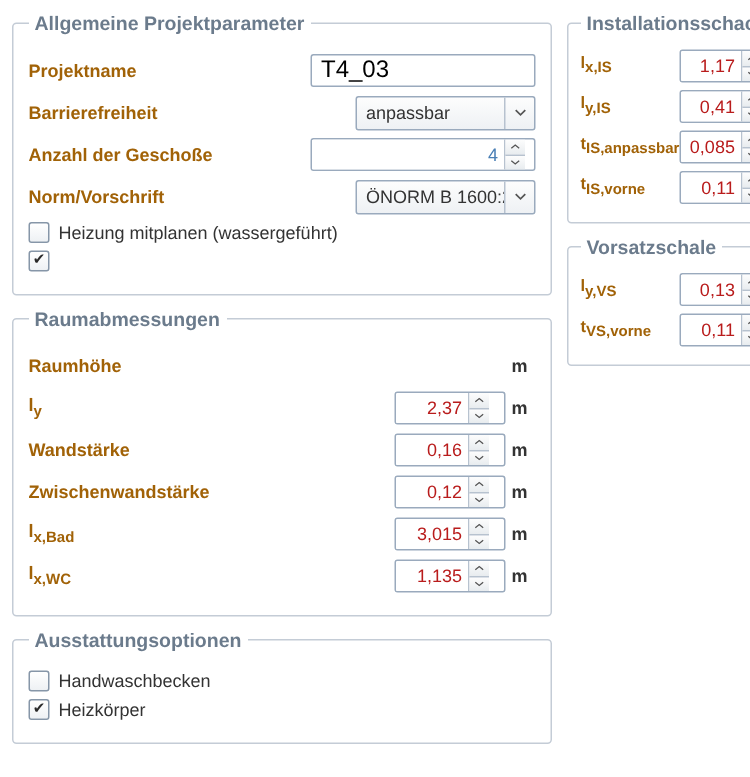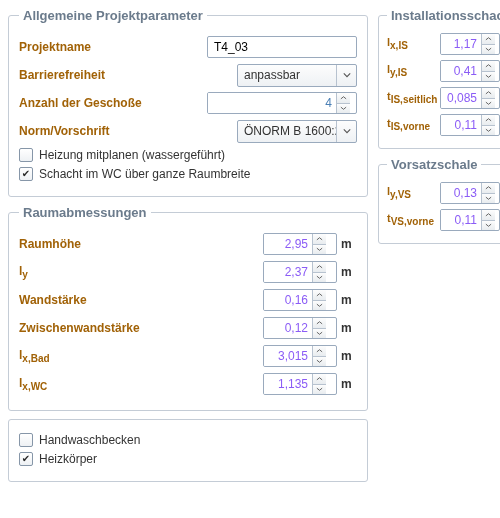--- a/index.html
+++ b/index.html
@@ -31,21 +31,21 @@
   .row { display:flex; align-items:center; margin:4px 0; min-height:24px; }
   .row label.lbl { flex:1; color:#a16207; font-weight:bold; }
   .row label.lbl sub { font-size:10px; font-weight:bold; }
   .unit { width:16px; margin-left:4px; color:#333; font-weight:bold; text-align:left; }
   input[type="text"].txt {
     height:22px;
     border:1px solid #9aaabd;
     border-radius:2px;
     padding:2px 6px;
     font-family:inherit;
-    font-size:12px;
+    font-size:16px;
     width:150px;
   }
   .select-wrap {
     position:relative;
     width:120px;
     height:23px;
     border:1px solid #9aaabd;
     border-radius:2px;
     background:linear-gradient(#fdfdfd,#eef1f4);
     display:flex;
@@ -66,21 +66,21 @@
     overflow:hidden;
     background:#fff;
   }
   .spin input {
     border:none; outline:none;
     width:48px;
     text-align:right;
     padding:0 4px;
     font-family:inherit;
     font-size:12px;
-    color:#8b5cf6;
+    color:#b91c1c;
   }
   .spin .btns {
     display:flex; flex-direction:column;
     width:14px;
     border-left:1px solid #b7c2cf;
   }
   .spin .btns div {
     flex:1;
     background:linear-gradient(#fdfdfd,#e8ecef);
     display:flex; align-items:center; justify-content:center;
@@ -164,44 +164,28 @@
             </div>
         </div>
       </div>
 
       <div class="chkrow">
         <div class="cb" id="cb-heizung"></div>
         <span class="lblc">Heizung mitplanen (wassergeführt)</span>
       </div>
       <div class="chkrow">
         <div class="cb checked" id="cb-schacht"></div>
-        <span class="lblc">Schacht im WC über ganze Raumbreite</span>
       </div>
     </fieldset>
 
     <fieldset>
       <legend>Raumabmessungen</legend>
       <div id="raum-rows">
           <div class="row dim">
             <label class="lbl">Raumhöhe</label>
-            <div class="spin">
-              <input value="2,95" style="">
-              <div class="btns">
-                <div>
-                  <svg viewBox="0 0 8 4">
-                    <path d="M1 3 L4 0.5 L7 3" fill="none" stroke="#555"></path>
-                  </svg>
-                </div>
-                <div>
-                  <svg viewBox="0 0 8 4">
-                    <path d="M1 1 L4 3.5 L7 1" fill="none" stroke="#555"></path>
-                  </svg>
-                </div>
-              </div>
-            </div>
             <span class="unit">m</span>
           </div>
           <div class="row dim">
             <label class="lbl">l<sub>y</sub></label>
             <div class="spin">
               <input value="2,37" style="">
               <div class="btns">
                 <div>
                   <svg viewBox="0 0 8 4">
                     <path d="M1 3 L4 0.5 L7 3" fill="none" stroke="#555"></path>
@@ -289,20 +273,21 @@
                   </svg>
                 </div>
               </div>
             </div>
             <span class="unit">m</span>
           </div>
         </div>
     </fieldset>
 
     <fieldset>
+      <legend>Ausstattungsoptionen</legend>
       <div class="chkrow">
         <div class="cb" id="cb-handwasch"></div>
         <span class="lblc">Handwaschbecken</span>
       </div>
       <div class="chkrow">
         <div class="cb checked" id="cb-heizkoerper"></div>
         <span class="lblc">Heizkörper</span>
       </div>
     </fieldset>
 
@@ -344,21 +329,21 @@
                 <div>
                   <svg viewBox="0 0 8 4">
                     <path d="M1 1 L4 3.5 L7 1" fill="none" stroke="#555"></path>
                   </svg>
                 </div>
               </div>
             </div>
             <span class="unit">m</span>
           </div>
           <div class="row dim-r">
-            <label class="lbl">t<sub>IS,seitlich</sub></label>
+            <label class="lbl">t<sub>IS,anpassbar</sub></label>
             <div class="spin">
               <input value="0,085" style="">
               <div class="btns">
                 <div>
                   <svg viewBox="0 0 8 4">
                     <path d="M1 3 L4 0.5 L7 3" fill="none" stroke="#555"></path>
                   </svg>
                 </div>
                 <div>
                   <svg viewBox="0 0 8 4">

